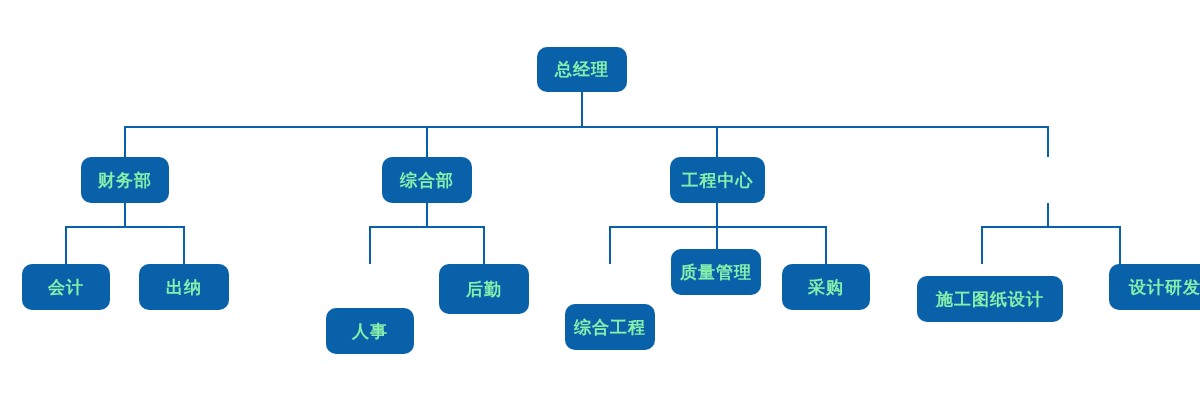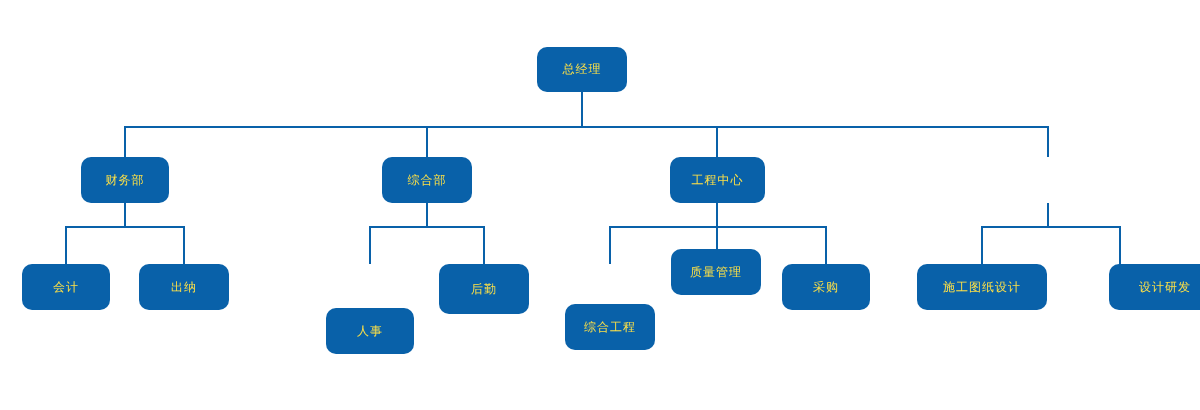--- a/index.html
+++ b/index.html
@@ -12,27 +12,27 @@
     width: 1200px;
     height: 410px;
     background: #ffffff;
     overflow: hidden;
     font-family: "Liberation Sans", "DejaVu Sans", sans-serif;
   }
   .node {
     position: absolute;
     box-sizing: border-box;
     background: #0961a9;
-    color: #fde047;
+    color: #86efac;
     border-radius: 10px;
     display: flex;
     align-items: center;
     justify-content: center;
-    font-size: 12px;
-    font-weight: normal;
+    font-size: 17px;
+    font-weight: bold;
     letter-spacing: 1px;
     white-space: nowrap;
   }
   .line {
     position: absolute;
     background: #0961a9;
   }
 </style>
 </head>
 <body>
@@ -73,16 +73,16 @@
   <div class="node" style="left:382px; top:157px; width:90px; height:46px;">综合部</div>
   <div class="node" style="left:670px; top:157px; width:95px; height:46px;">工程中心</div>
 
   <div class="node" style="left:22px; top:264px; width:88px; height:46px;">会计</div>
   <div class="node" style="left:139px; top:264px; width:90px; height:46px;">出纳</div>
   <div class="node" style="left:326px; top:264px; width:88px; height:46px;margin-top:44px;">人事</div>
   <div class="node" style="left:439px; top:264px; width:90px; height:50px;">后勤</div>
   <div class="node" style="left:565px; top:264px; width:90px; height:46px;margin-top:40px;">综合工程</div>
   <div class="node" style="left:671px; top:249px; width:90px; height:46px;">质量管理</div>
   <div class="node" style="left:782px; top:264px; width:88px; height:46px;">采购</div>
-  <div class="node" style="left:917px; top:264px; width:130px; height:46px;">施工图纸设计</div>
+  <div class="node" style="left:917px; top:276px; width:146px; height:46px;">施工图纸设计</div>
   <div class="node" style="left:1063px; top:264px; width:112px; height:46px;margin-left:46px;">设计研发</div>
 
 </div>
 
 </body></html>

